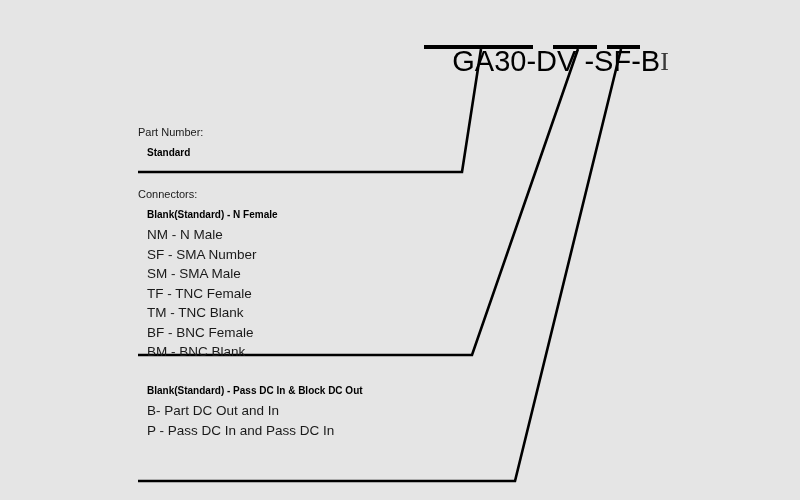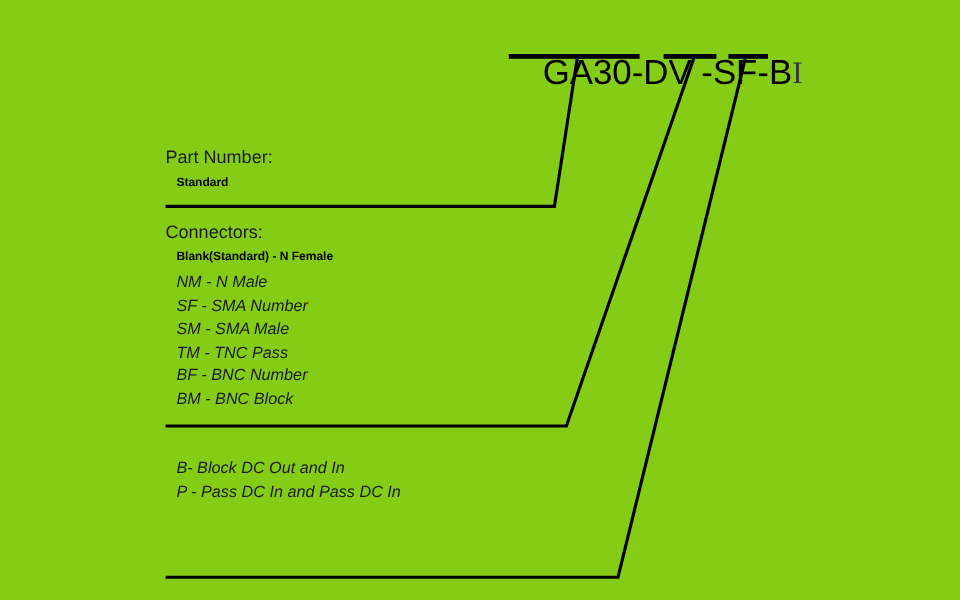--- a/index.html
+++ b/index.html
@@ -4,21 +4,21 @@
 <style>
   html, body {
     margin: 0;
     padding: 0;
     background: #ffffff;
   }
   #page {
     position: relative;
     width: 800px;
     height: 500px;
-    background: #84cc16;
+    background: #e5e5e5;
     font-family: "Liberation Sans", sans-serif;
     color: #1a1a1a;
     overflow: hidden;
   }
 
   
   #partcode {
     position: absolute;
     left: 420px;
     top: 10px;
@@ -56,42 +56,41 @@
     height: 500px;
     pointer-events: none;
   }
 
   
   .block {
     position: absolute;
     left: 138px;
   }
   .blk-head {
-    font-size: 15px;
+    font-size: 11px;
     line-height: 20px;
     font-weight: normal;
     color: #1a1a1a;
     white-space: nowrap;
   }
   .blk-primary {
     font-size: 10px;
     line-height: 21px;
     font-weight: bold;
     color: #000000;
     padding-left: 9px;
     white-space: nowrap;
   }
   .blk-item {
     font-size: 13.5px;
     line-height: 19.5px;
     font-weight: normal;
     color: #1a1a1a;
     padding-left: 9px;
     white-space: nowrap;
-    font-style: italic;
   }
 </style>
 </head>
 <body>
 
 <div id="page">
 
   <div id="partcode">
     <span class="seg">GA30-DV</span><span class="seg"> -</span><span class="seg">SF</span><span class="seg">-</span><span class="seg">B</span><span class="cursor">I</span>
   </div>
@@ -113,23 +112,25 @@
     <div class="blk-head">Part Number:</div>
     <div class="blk-primary">Standard</div>
   </div>
 
   <div class="block" style="top:184px;">
     <div class="blk-head">Connectors:</div>
     <div class="blk-primary">Blank(Standard) - N Female</div>
     <div class="blk-item">NM - N Male</div>
     <div class="blk-item">SF - SMA Number</div>
     <div class="blk-item">SM - SMA Male</div>
-    <div class="blk-item">TM - TNC Pass</div>
-    <div class="blk-item">BF - BNC Number</div>
-    <div class="blk-item">BM - BNC Block</div>
+    <div class="blk-item">TF - TNC Female</div>
+    <div class="blk-item">TM - TNC Blank</div>
+    <div class="blk-item">BF - BNC Female</div>
+    <div class="blk-item">BM - BNC Blank</div>
   </div>
 
   <div class="block" style="top:380px;">
-    <div class="blk-item">B- Block DC Out and In</div>
+    <div class="blk-primary">Blank(Standard) - Pass DC In &amp; Block DC Out</div>
+    <div class="blk-item">B- Part DC Out and In</div>
     <div class="blk-item">P - Pass DC In and Pass DC In</div>
   </div>
 
 </div>
 
 </body></html>

